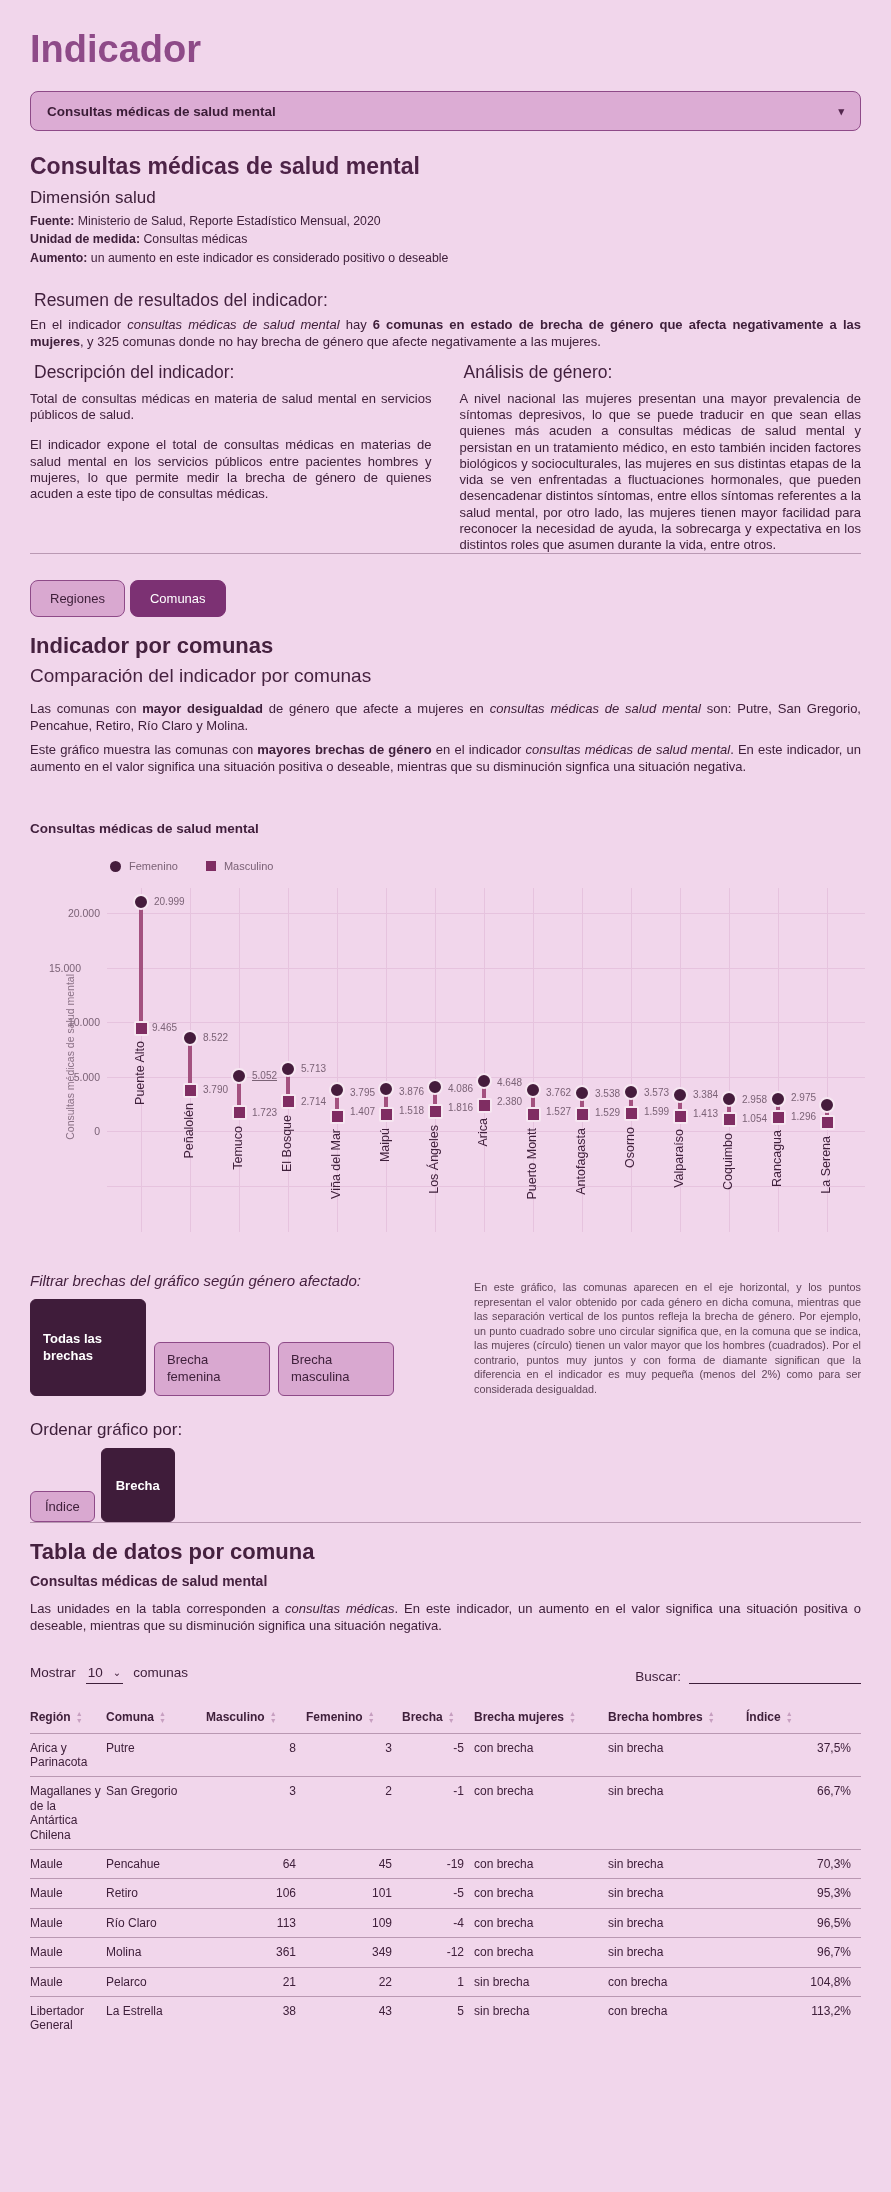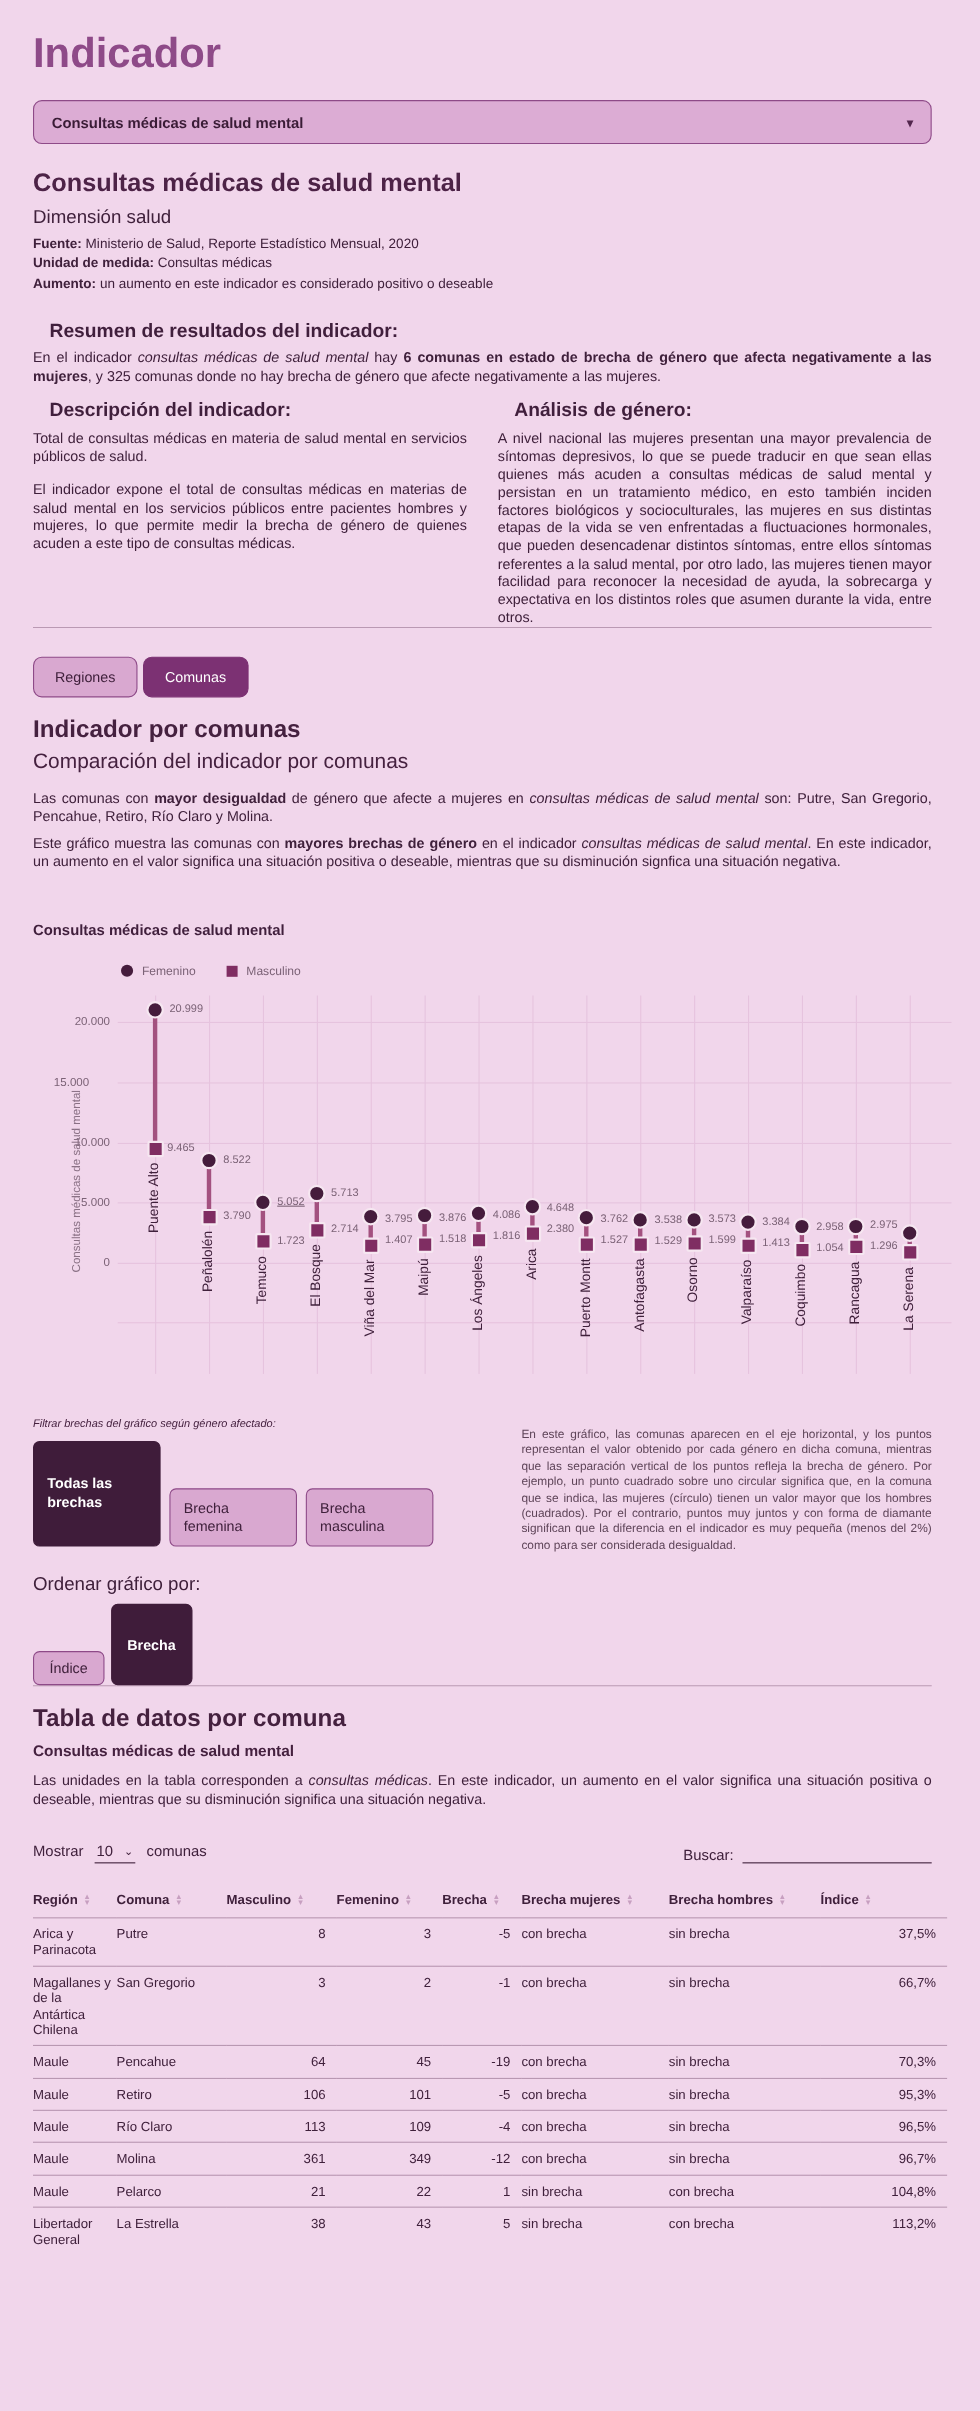--- a/index.html
+++ b/index.html
@@ -2,41 +2,41 @@
 <html lang="es"><head>
 <meta charset="utf-8">
 <style>
   * { margin:0; padding:0; box-sizing:border-box; }
   html,body { background:#f1d6eb; }
   body {
     width:891px; height:2192px; overflow:hidden;
     font-family:"Liberation Sans", sans-serif;
     color:#3f203b;
   }
-  .container { padding:24px 44px 0 30px; }
+  .container { padding:24px 30px 0 30px; }
 
   h1.page-title { font-size:38px; font-weight:700; color:#8e4a88; margin:4px 0 20px; }
 
   .select-box {
     position:relative; height:40px; background:#dcacd4;
     border:1.6px solid #8e4a88; border-radius:8px;
     display:flex; align-items:center; padding:0 16px;
     font-size:13.5px; font-weight:700; color:#3a1c36; cursor:pointer;
   }
   .select-caret { position:absolute; right:16px; font-size:11px; color:#53264d; }
 
   .note { font-style:italic; font-size:11.3px; line-height:1.22; color:#4a2a45; margin:14px 0 0 0; }
 
   h2.indicator-name { font-size:23px; font-weight:700; color:#4d2347; margin:22px 0 0; }
   h3.dimension { font-size:17px; font-weight:400; color:#3f203b; margin:8px 0 0; }
   .meta { margin:6px 0 0; font-size:12.3px; line-height:1.26; }
   .meta div { margin-top:3px; }
   .meta b { font-weight:700; }
 
-  .section-h { font-size:17.5px; font-weight:700; color:#401f3c; margin:24px 15px 0; }
+  .section-h { font-size:17.5px; font-weight:400; color:#401f3c; margin:24px 4px 0; }
   p.body { font-size:13px; line-height:1.25; text-align:justify; margin:6px 0 0; }
   .two-col { display:grid; grid-template-columns:1fr 1fr; column-gap:28px; margin-top:12px; }
   .two-col p.body { margin-top:8px; }
 
   hr.divider { border:none; border-top:1px solid rgba(120,80,110,.45); margin:0; }
   .divider-1 { margin-top:105px; }
   .divider-2 { margin-top:40px; }
 
   .tabs { display:flex; gap:5px; margin-top:26px; }
   .tab { padding:10px 19px; border-radius:8px; font-size:13px; cursor:pointer; }
@@ -65,21 +65,21 @@
   .connector { position:absolute; width:3.5px; border-radius:2px; background:#a3517f; z-index:1; }
   .marker-circle { position:absolute; width:16px; height:16px; border-radius:50%;
            background:#451c3c; border:2.5px solid #f6e7f1; z-index:2; }
   .marker-square { position:absolute; width:15px; height:15px; border-radius:2px;
            background:#7f2d62; border:2.5px solid #f6e7f1; z-index:2; }
   .vlabel { position:absolute; font-size:10px; color:#7b6276; z-index:3; white-space:nowrap; }
   .cat-label { position:absolute; writing-mode:vertical-rl; transform:rotate(180deg);
            font-size:12.5px; color:#3f203b; line-height:16px; white-space:nowrap; }
 
   .controls-grid { display:grid; grid-template-columns:420px 1fr; column-gap:24px; margin-top:14px; }
-  .filter-label { font-style:italic; font-size:10px; color:#45213f; }
+  .filter-label { font-style:italic; font-size:15px; color:#45213f; }
   .filter-buttons { display:flex; gap:8px; margin-top:10px; }
   .fbtn { width:116px; padding:9px 12px; border-radius:6px; font-size:13px;
           line-height:1.3; text-align:left; cursor:pointer; }
   .btn-dark { background:#3f1c3a; border:1.5px solid #3f1c3a; color:#fff; font-weight:700; }
   .btn-light { background:#d9a8d0; border:1.5px solid #8e4a88; color:#3f203b;margin-top:43px; }
   .sort-label { font-size:17px; color:#3f203b; margin-top:24px; }
   .sort-buttons { display:flex; gap:6px; margin-top:8px; }
   .sbtn { padding:7px 14px; border-radius:6px; font-size:13px; cursor:pointer; }
   .chart-note { font-size:10.8px; line-height:1.34; color:#5e4458; text-align:justify; padding-top:8px; }
 

